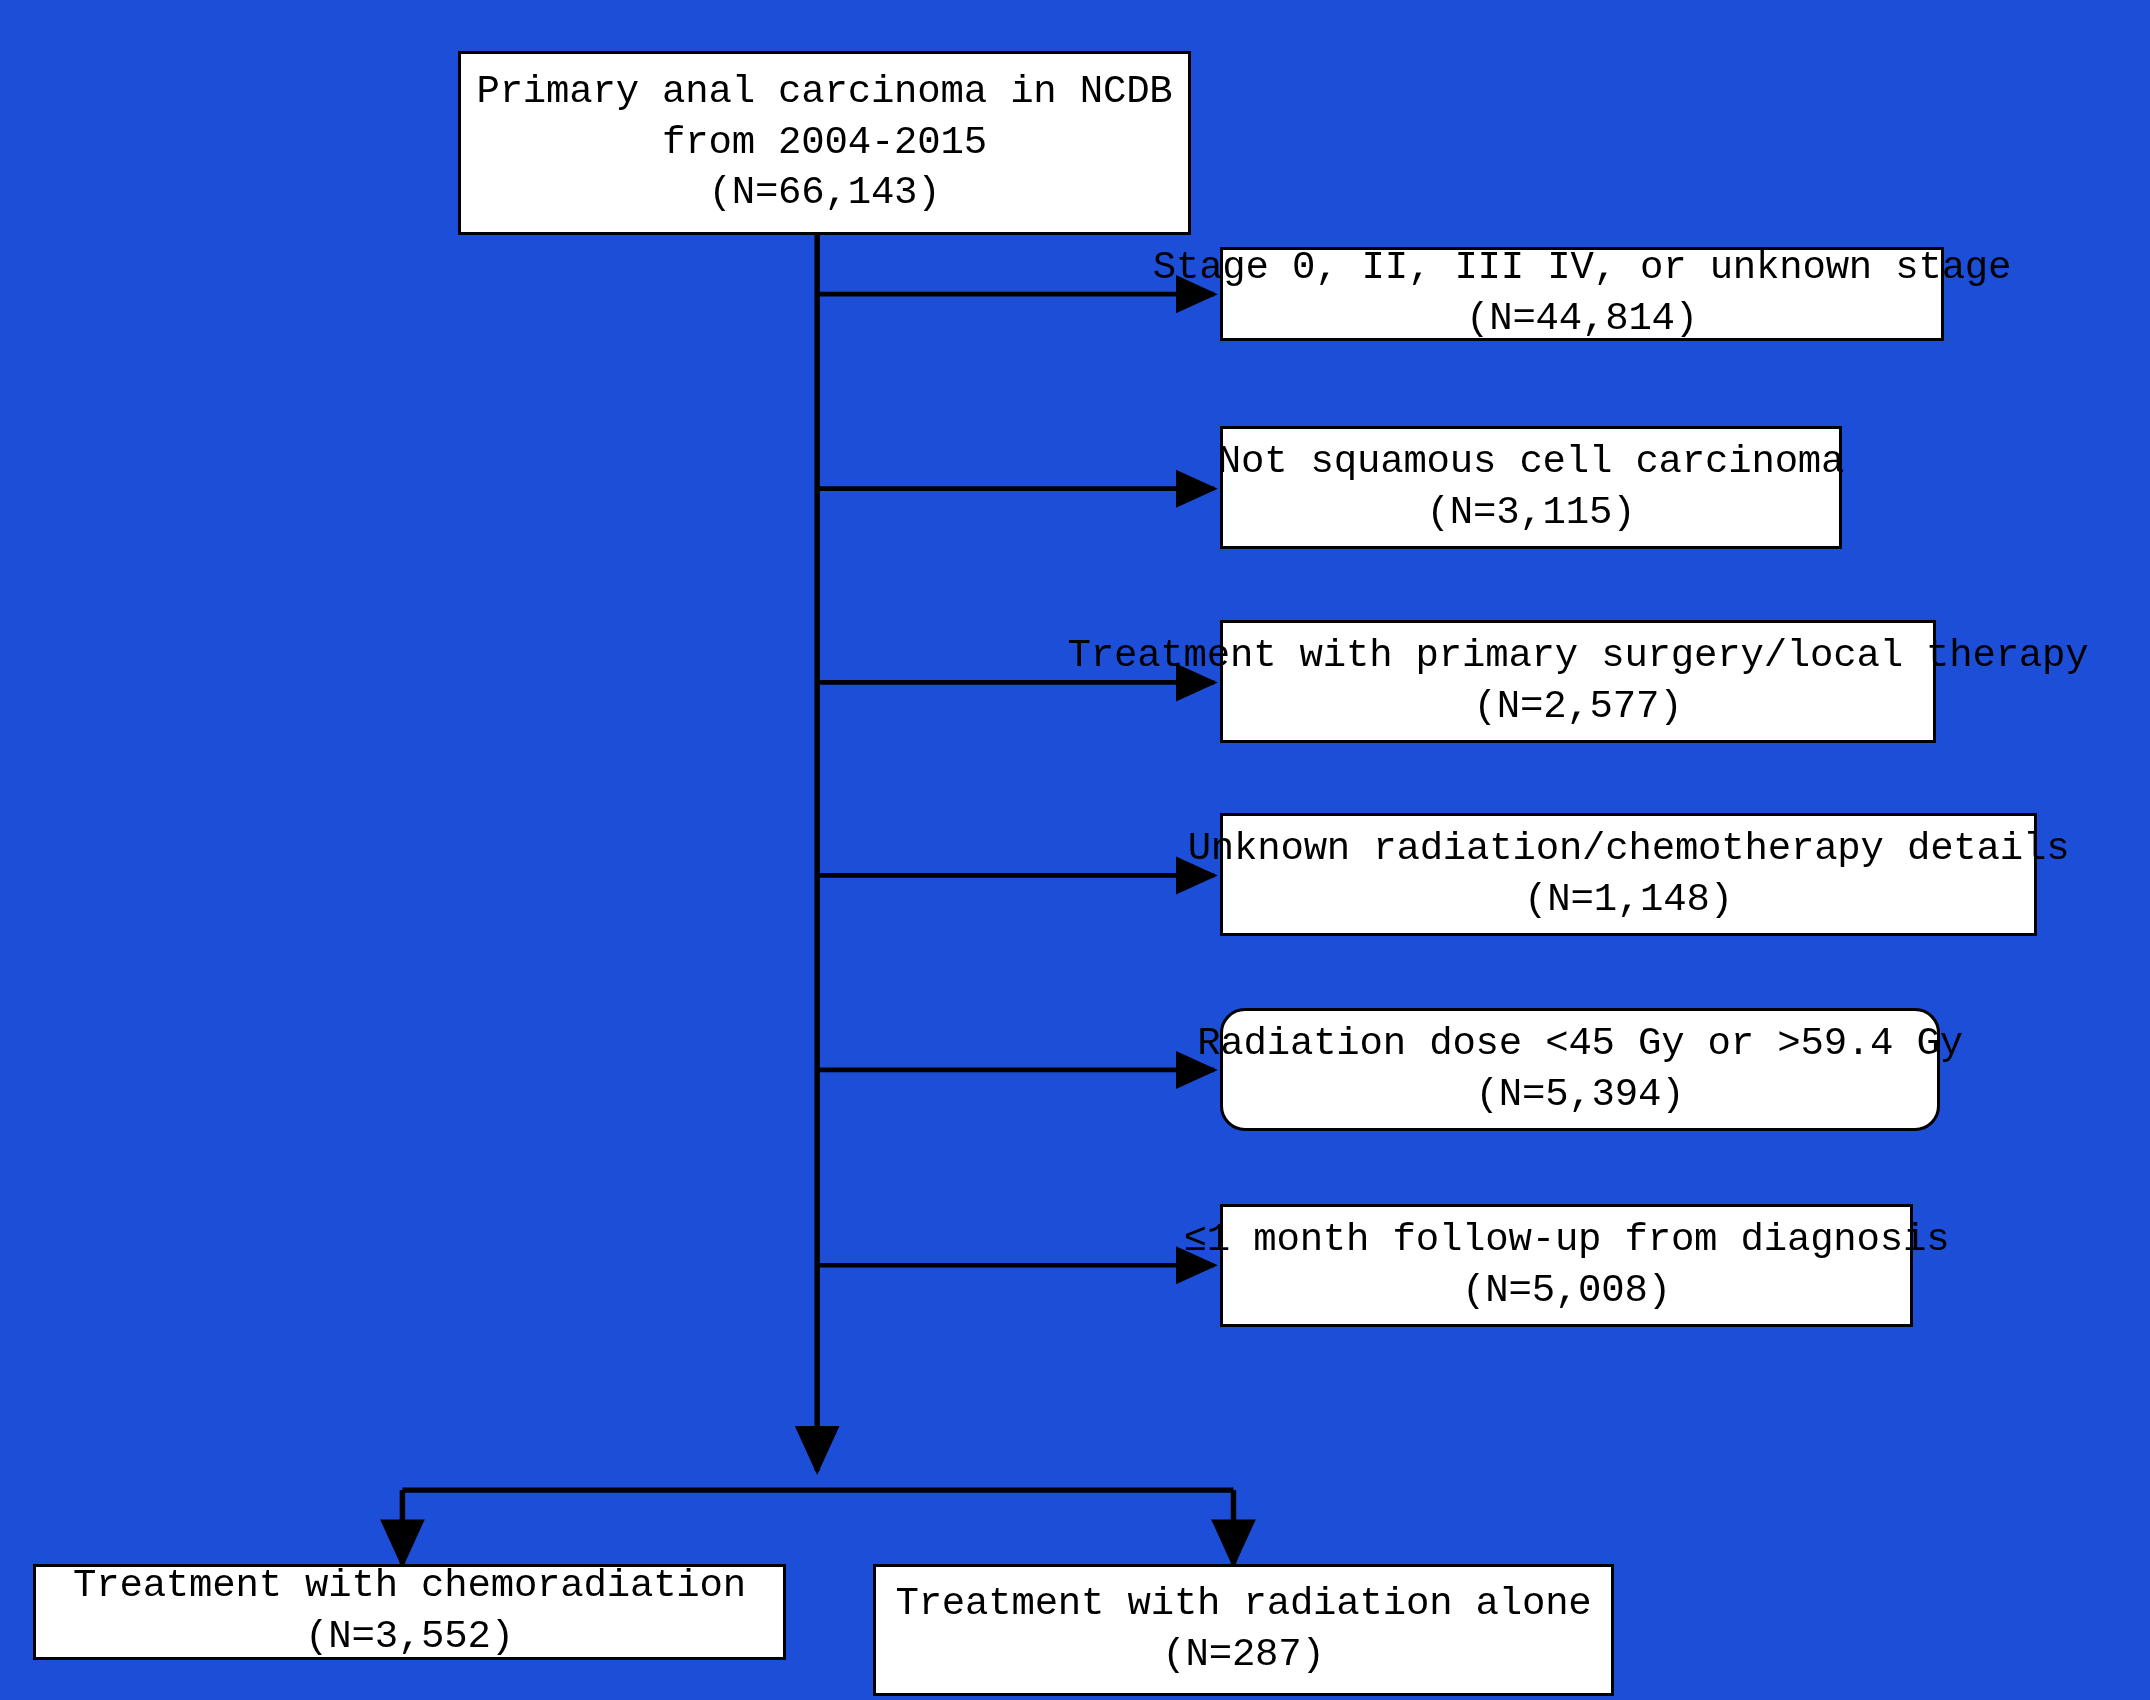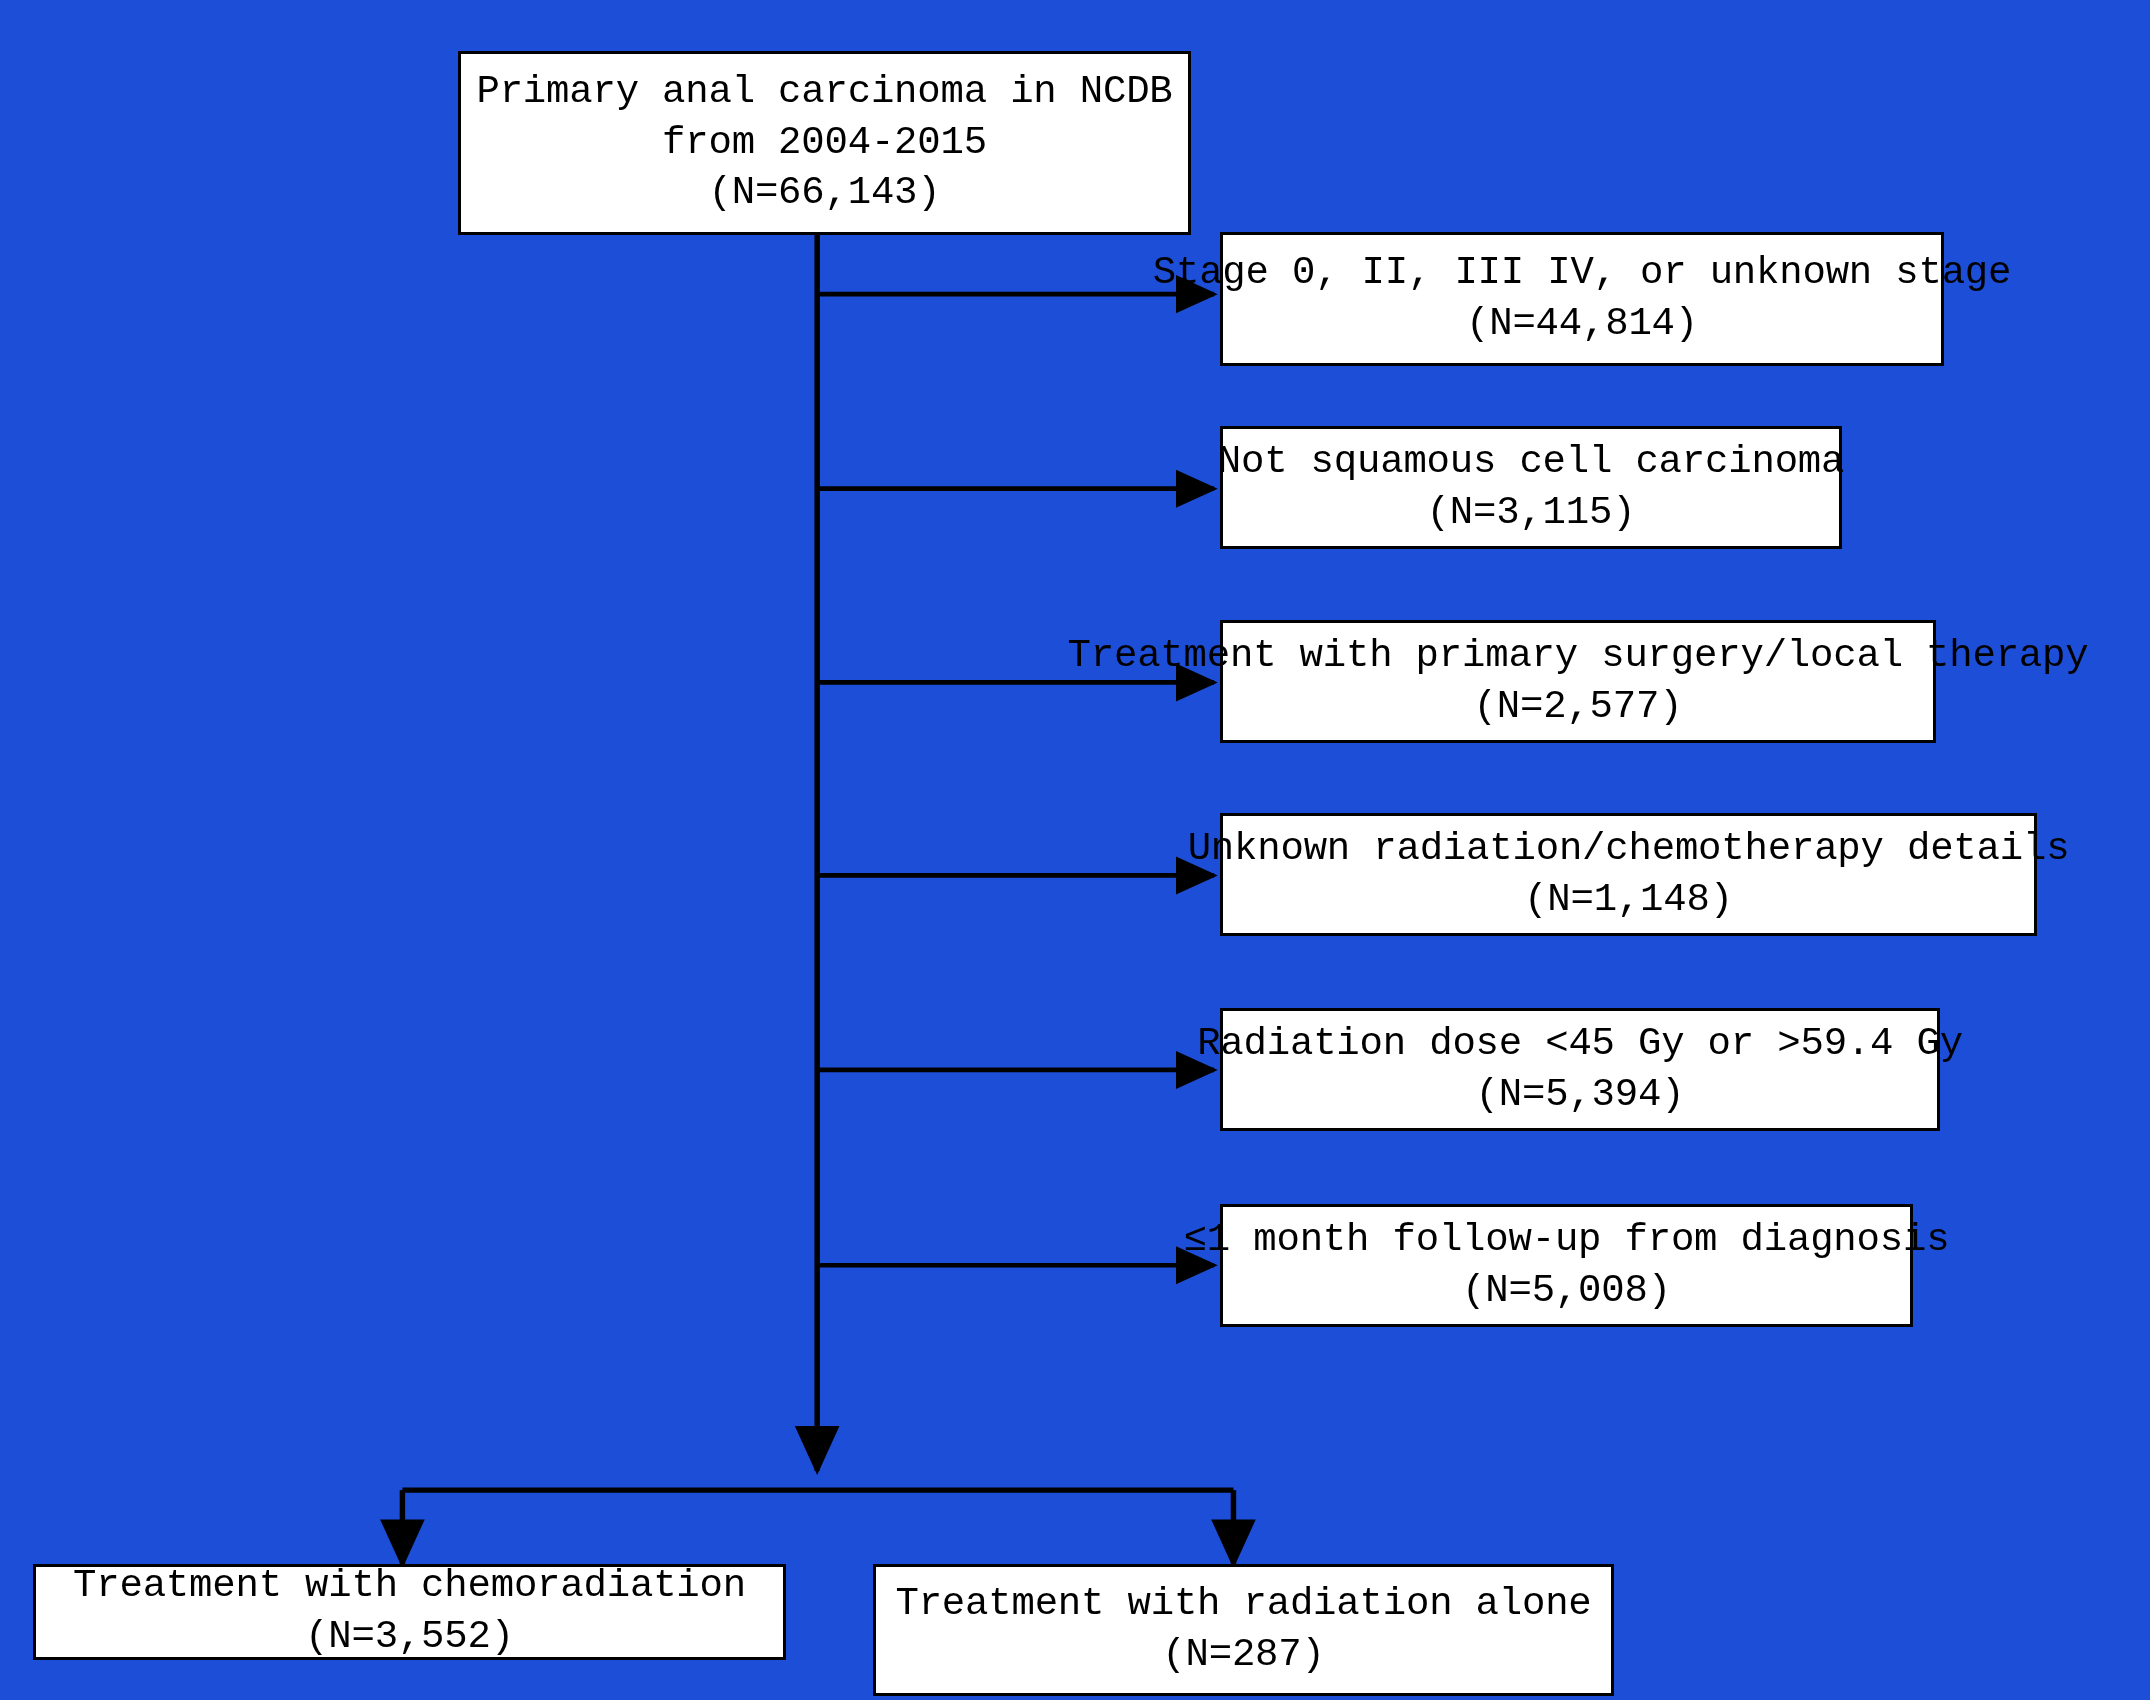--- a/index.html
+++ b/index.html
@@ -69,41 +69,41 @@
     <line x1="517" y1="1915" x2="517" y2="2010" stroke="#000000" stroke-width="7" marker-end="url(#ah)"></line>
     <line x1="1585" y1="1915" x2="1585" y2="2010" stroke="#000000" stroke-width="7" marker-end="url(#ah)"></line>
   </svg>
 
   <div class="node" style="left:458px; top:51px; width:733px; height:184px;">
     <span class="ln">Primary anal carcinoma in NCDB</span>
     <span class="ln">from 2004-2015</span>
     <span class="ln">(N=66,143)</span>
   </div>
 
-  <div class="node" style="left:1220px; top:232px; width:724px; height:134px;text-align:center;">
+  <div class="node" style="left:1220px; top:247px; width:724px; height:94px;text-align:center;">
     <span class="ln">Stage 0, II, III IV, or unknown stage</span>
     <span class="ln">(N=44,814)</span>
   </div>
 
   <div class="node" style="left:1220px; top:426px; width:622px; height:123px;">
     <span class="ln">Not squamous cell carcinoma</span>
     <span class="ln">(N=3,115)</span>
   </div>
 
   <div class="node" style="left:1220px; top:620px; width:716px; height:123px;">
     <span class="ln">Treatment with primary surgery/local therapy</span>
     <span class="ln">(N=2,577)</span>
   </div>
 
   <div class="node" style="left:1220px; top:813px; width:817px; height:123px;">
     <span class="ln">Unknown radiation/chemotherapy details</span>
     <span class="ln">(N=1,148)</span>
   </div>
 
-  <div class="node" style="left:1220px; top:1008px; width:720px; height:123px;">
+  <div class="node" style="left:1220px; top:1008px; width:720px; height:123px;border-radius:25px;">
     <span class="ln">Radiation dose &lt;45 Gy or &gt;59.4 Gy</span>
     <span class="ln">(N=5,394)</span>
   </div>
 
   <div class="node" style="left:1220px; top:1204px; width:693px; height:123px;">
     <span class="ln">≤1 month follow-up from diagnosis</span>
     <span class="ln">(N=5,008)</span>
   </div>
 
   <div class="node" style="left:33px; top:1564px; width:753px; height:96px;">

